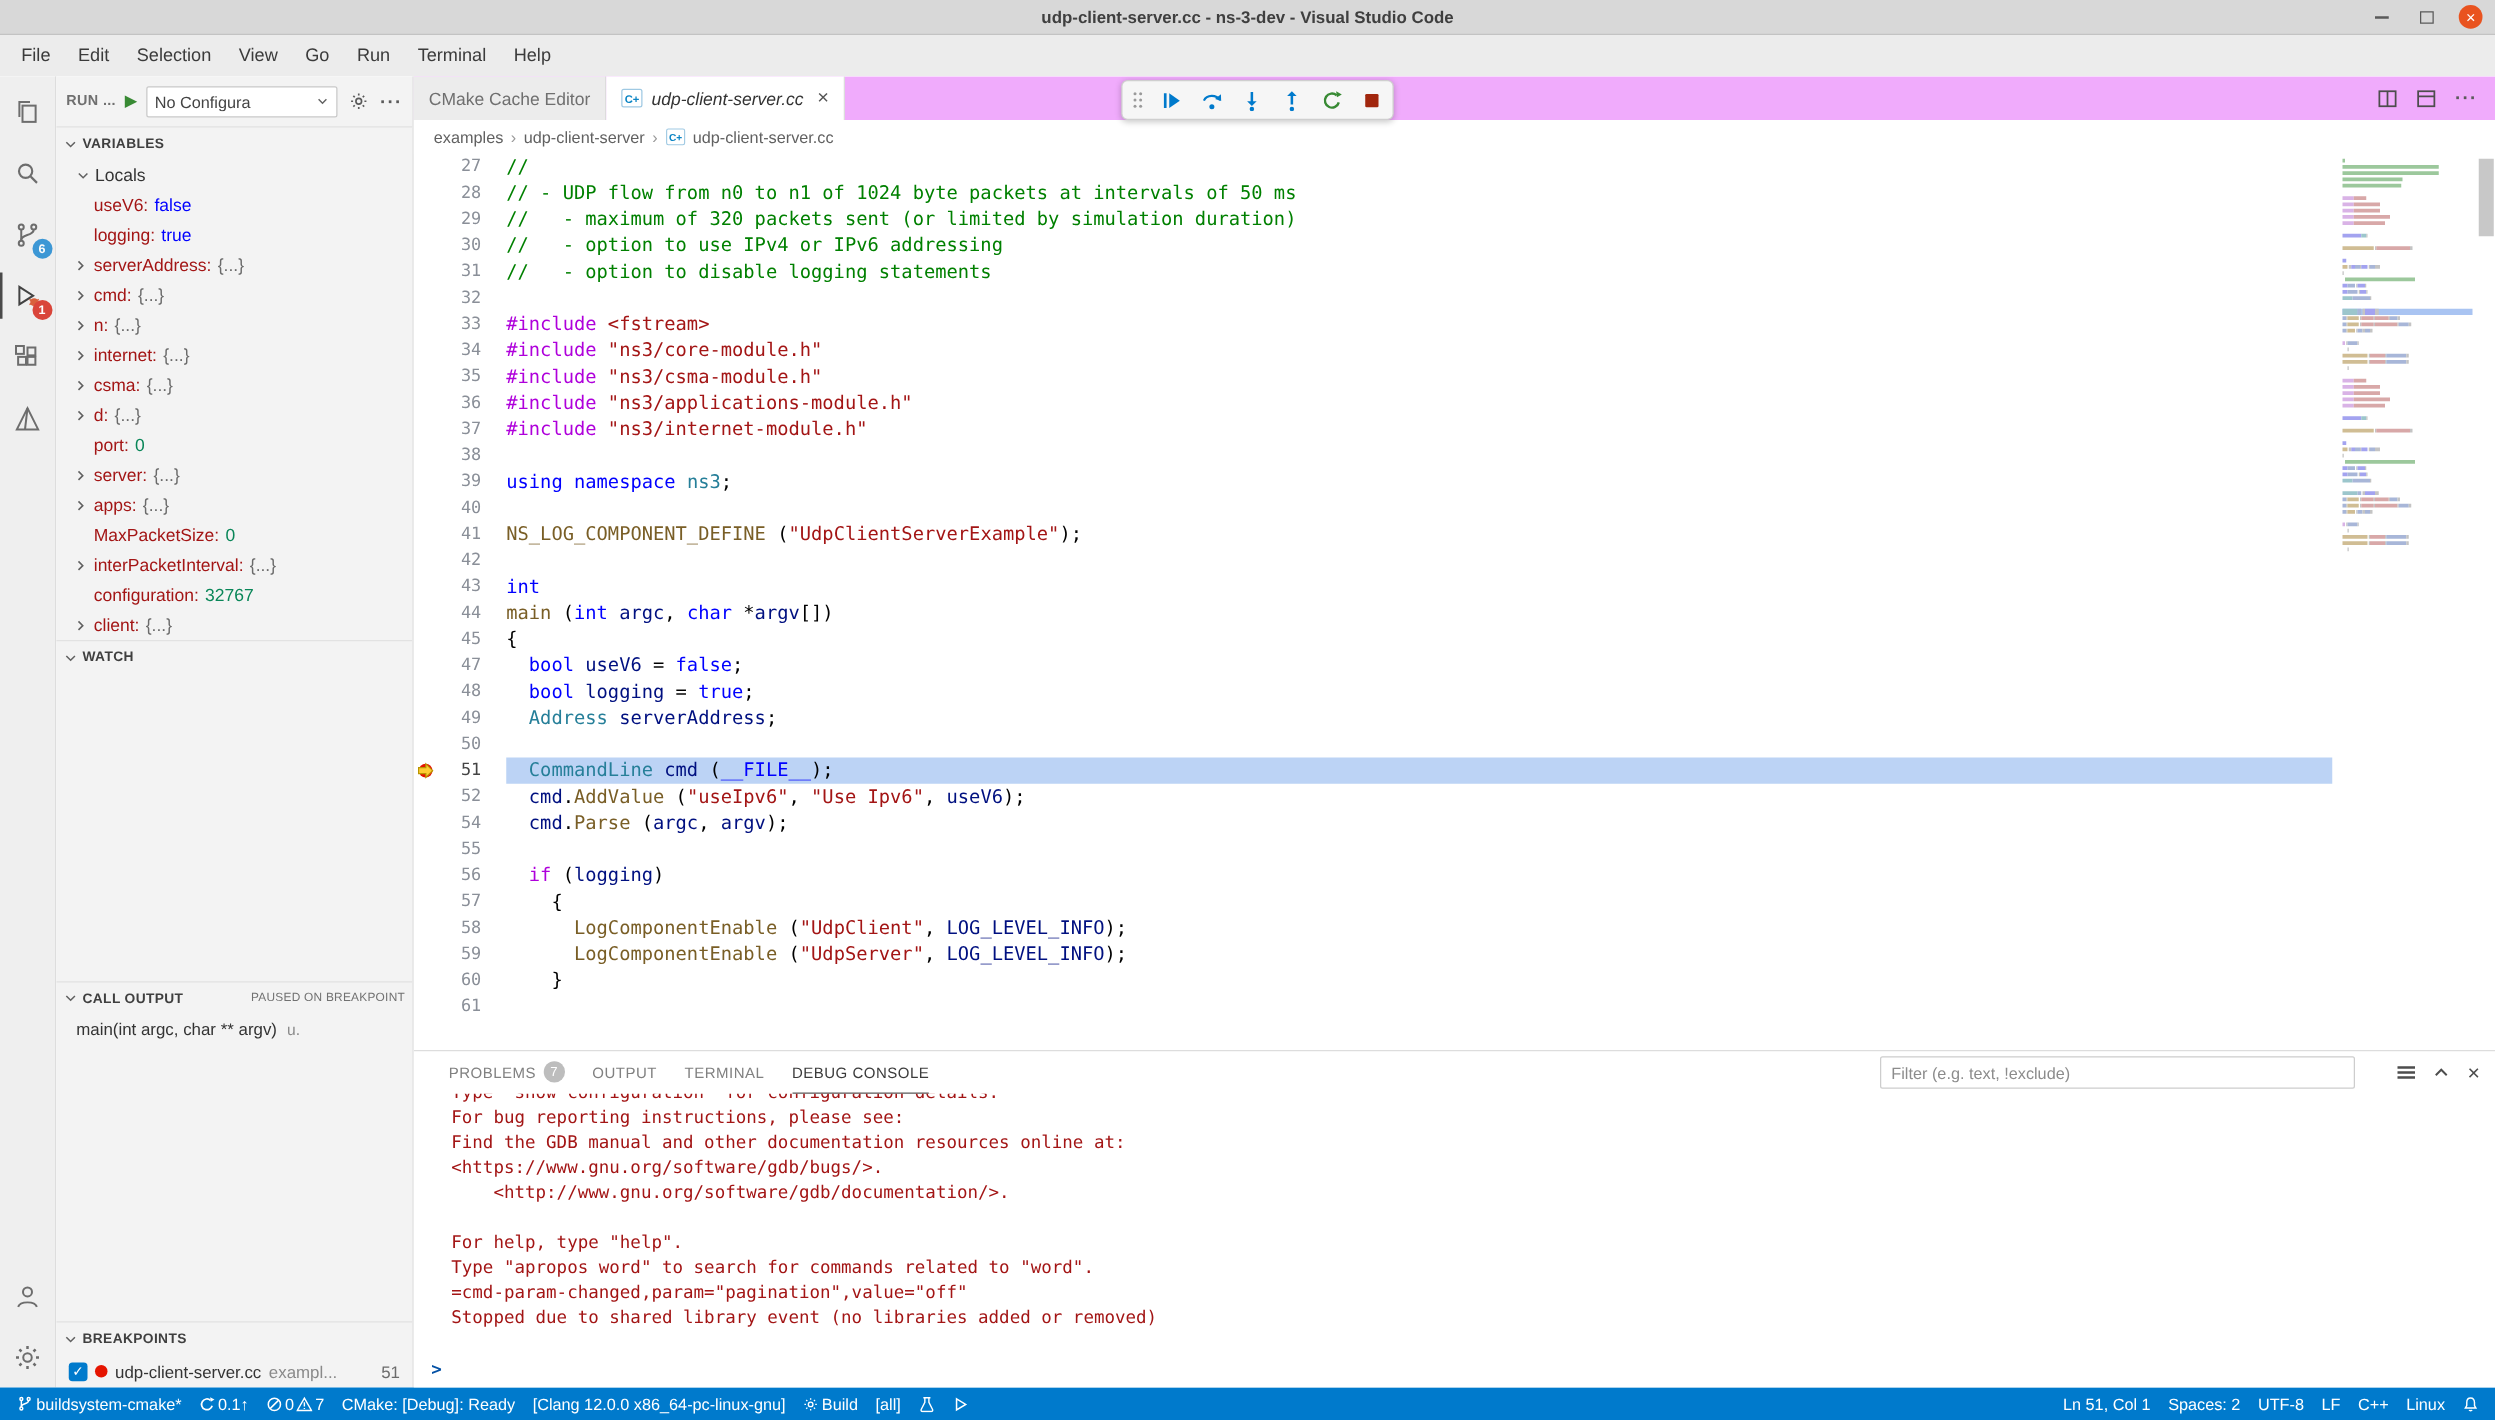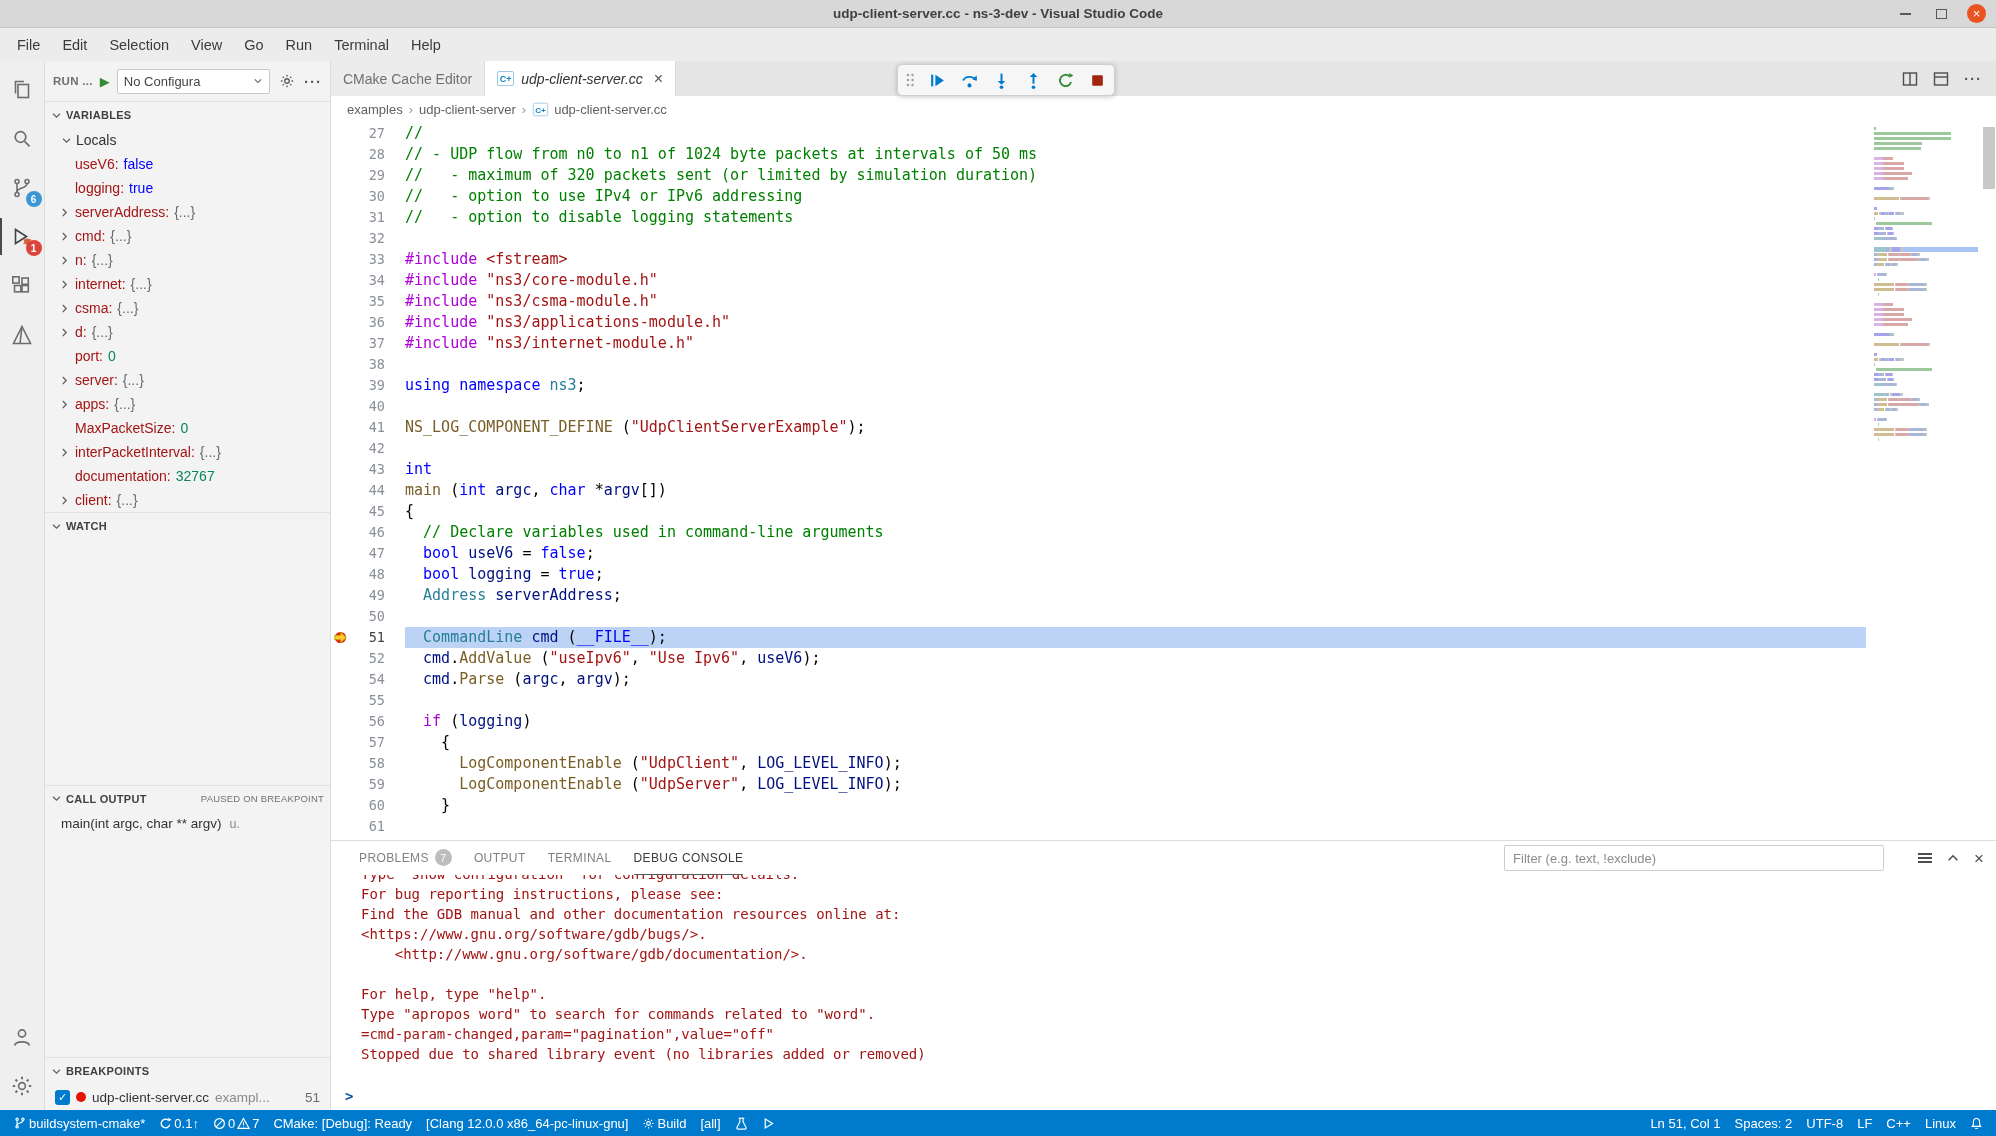--- a/index.html
+++ b/index.html
@@ -60,21 +60,21 @@
   .frame-file{color:#8a8a8a;font-size:12.5px;}
   .bp-row{height:26px;display:flex;align-items:center;gap:6px;padding:0 10px 0 10px;font-size:13.5px;flex:none;white-space:nowrap;}
   .bp-check{width:15px;height:15px;border-radius:3px;background:#007acc;color:#fff;font-size:11px;display:flex;align-items:center;justify-content:center;flex:none;}
   .bp-dot-side{width:10px;height:10px;border-radius:50%;background:#e51400;flex:none;}
   .bp-file{color:#333;}
   .bp-path{color:#8a8a8a;overflow:hidden;text-overflow:ellipsis;flex:1;}
   .bp-line{color:#6b6b6b;margin-left:auto;}
 
   
   .editor-col{flex:1;display:flex;flex-direction:column;position:relative;overflow:hidden;background:#fff;}
-  .tabbar{height:35px;background:#e5e5e5;display:flex;align-items:stretch;flex:none;position:relative;}
+  .tabbar{height:35px;background:#f0abfc;display:flex;align-items:stretch;flex:none;position:relative;}
   .tab{display:flex;align-items:center;gap:7px;padding:0 12px;font-size:14px;color:#6f6f6f;background:#ececec;border-right:1px solid #dcdcdc;}
   .tab.active{background:#fff;color:#333;}
   .tab-label.italic{font-style:italic;}
   .tab-close{color:#555;font-size:16px;margin-left:4px;}
   .cpp-icon{width:17px;height:15px;border-radius:2px;font-size:9px;font-weight:700;color:#0a84c4;display:flex;align-items:center;justify-content:center;border:1px solid #9fc9e3;}
   .editor-actions{margin-left:auto;display:flex;align-items:center;gap:15px;padding-right:14px;color:#4d4d4d;}
 
   .debug-toolbar{position:absolute;top:3px;left:calc(40% - 100px);height:32px;background:#f6f6f6;border:1px solid #cfcfcf;border-radius:5px;box-shadow:0 1px 5px rgba(0,0,0,.22);display:flex;align-items:center;padding:0 6px;gap:10px;z-index:20;}
   .dbg-btn{width:22px;height:22px;display:flex;align-items:center;justify-content:center;}
 
@@ -350,21 +350,21 @@
               <span class="twisty">
                 <svg width="11" height="11" viewBox="0 0 16 16">
                   <polyline points="5.5,3 10.5,8 5.5,13" fill="none" stroke="#616161" stroke-width="1.8"></polyline>
                 </svg>
               </span>
               <span class="var-name">interPacketInterval:</span>
               <span class="var-val obj">{...}</span>
             </div>
             <div class="var-row">
               <span class="twisty"></span>
-              <span class="var-name">documentation:</span>
+              <span class="var-name">configuration:</span>
               <span class="var-val num">32767</span>
             </div>
             <div class="var-row">
               <span class="twisty">
                 <svg width="11" height="11" viewBox="0 0 16 16">
                   <polyline points="5.5,3 10.5,8 5.5,13" fill="none" stroke="#616161" stroke-width="1.8"></polyline>
                 </svg>
               </span>
               <span class="var-name">client:</span>
               <span class="var-val obj">{...}</span>
@@ -621,26 +621,20 @@
               <span class="line-content"><span class="tok-f">main</span><span class="tok-p"> (</span><span class="tok-k">int</span><span class="tok-p"> </span><span class="tok-v">argc</span><span class="tok-p">, </span><span class="tok-k">char</span><span class="tok-p"> *</span><span class="tok-v">argv</span><span class="tok-p">[])</span></span>
             </div>
             <div class="code-line">
               <span class="gutter">
                 <span>45</span>
               </span>
               <span class="line-content"><span class="tok-p">{</span></span>
             </div>
             <div class="code-line">
               <span class="gutter">
-                <span>46</span>
-              </span>
-              <span class="line-content"><span class="tok-c">  // Declare variables used in command-line arguments</span></span>
-            </div>
-            <div class="code-line">
-              <span class="gutter">
                 <span>47</span>
               </span>
               <span class="line-content"><span class="tok-p">  </span><span class="tok-k">bool</span><span class="tok-p"> </span><span class="tok-v">useV6</span><span class="tok-p"> = </span><span class="tok-k">false</span><span class="tok-p">;</span></span>
             </div>
             <div class="code-line">
               <span class="gutter">
                 <span>48</span>
               </span>
               <span class="line-content"><span class="tok-p">  </span><span class="tok-k">bool</span><span class="tok-p"> </span><span class="tok-v">logging</span><span class="tok-p"> = </span><span class="tok-k">true</span><span class="tok-p">;</span></span>
             </div>

